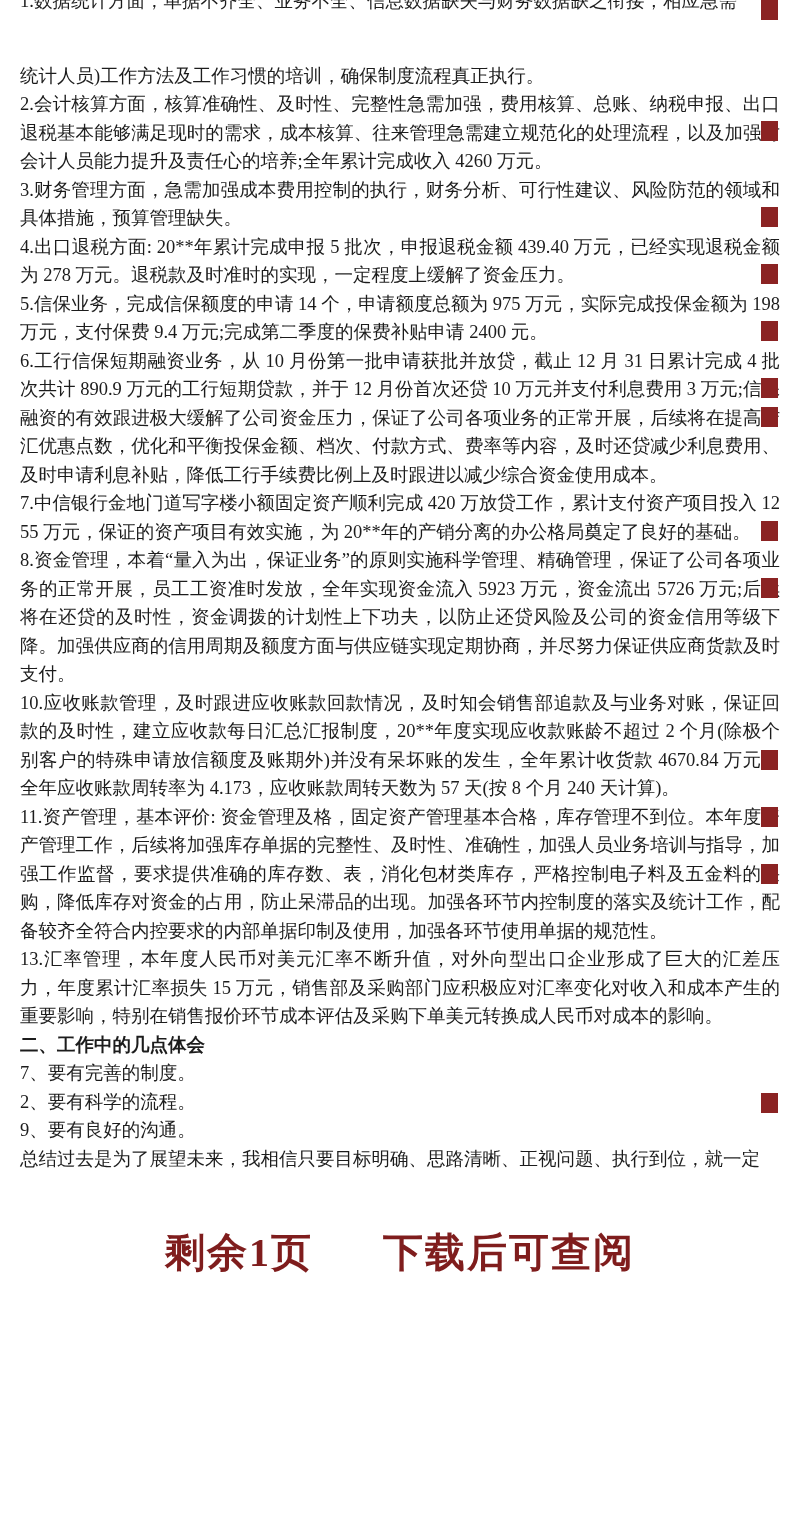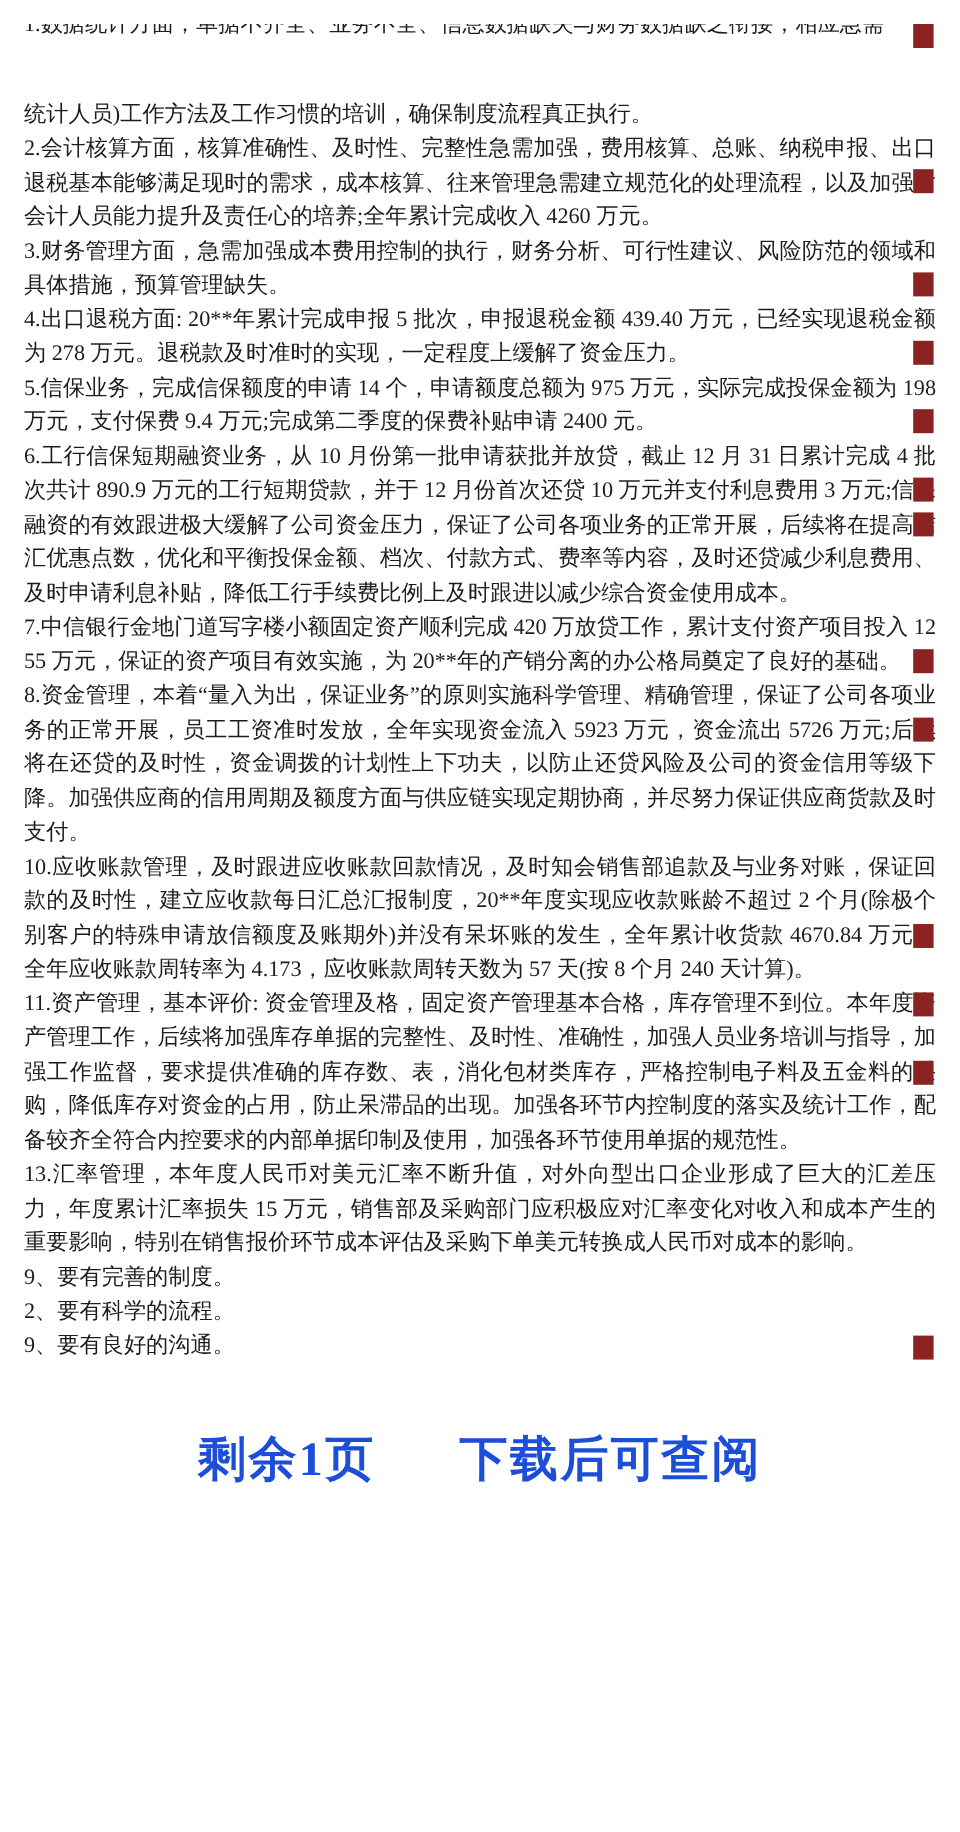--- a/index.html
+++ b/index.html
@@ -8,21 +8,20 @@
     background: #ffffff;
     font-family: "Liberation Serif", "DejaVu Serif", serif;
     color: #1c1c1c;
     overflow: hidden;
   }
   .page {
     position: relative;
     width: 800px; height: 1330px;
     overflow: hidden;
     background: #ffffff;
-    margin-top: 20px;
   }
   .content { padding: 0 20px; }
   p.doc {
     margin: 0;
     font-size: 18.5px;
     line-height: 28.5px;
     text-align: justify;
     word-break: break-all;
   }
   p.clipped   { margin-top: -13px; }   
@@ -52,36 +51,38 @@
       <p class="doc normal">2.会计核算方面，核算准确性、及时性、完整性急需加强，费用核算、总账、纳税申报、出口退税基本能够满足现时的需求，成本核算、往来管理急需建立规范化的处理流程，以及加强对会计人员能力提升及责任心的培养;全年累计完成收入 4260 万元。</p>
       <p class="doc normal">3.财务管理方面，急需加强成本费用控制的执行，财务分析、可行性建议、风险防范的领域和具体措施，预算管理缺失。</p>
       <p class="doc normal">4.出口退税方面: 20**年累计完成申报 5 批次，申报退税金额 439.40 万元，已经实现退税金额为 278 万元。退税款及时准时的实现，一定程度上缓解了资金压力。</p>
       <p class="doc normal">5.信保业务，完成信保额度的申请 14 个，申请额度总额为 975 万元，实际完成投保金额为 198 万元，支付保费 9.4 万元;完成第二季度的保费补贴申请 2400 元。</p>
       <p class="doc normal">6.工行信保短期融资业务，从 10 月份第一批申请获批并放贷，截止 12 月 31 日累计完成 4 批次共计 890.9 万元的工行短期贷款，并于 12 月份首次还贷 10 万元并支付利息费用 3 万元;信保融资的有效跟进极大缓解了公司资金压力，保证了公司各项业务的正常开展，后续将在提高结汇优惠点数，优化和平衡投保金额、档次、付款方式、费率等内容，及时还贷减少利息费用、及时申请利息补贴，降低工行手续费比例上及时跟进以减少综合资金使用成本。</p>
       <p class="doc normal">7.中信银行金地门道写字楼小额固定资产顺利完成 420 万放贷工作，累计支付资产项目投入 1255 万元，保证的资产项目有效实施，为 20**年的产销分离的办公格局奠定了良好的基础。</p>
       <p class="doc normal">8.资金管理，本着“量入为出，保证业务”的原则实施科学管理、精确管理，保证了公司各项业务的正常开展，员工工资准时发放，全年实现资金流入 5923 万元，资金流出 5726 万元;后续将在还贷的及时性，资金调拨的计划性上下功夫，以防止还贷风险及公司的资金信用等级下降。加强供应商的信用周期及额度方面与供应链实现定期协商，并尽努力保证供应商货款及时支付。</p>
       <p class="doc normal">10.应收账款管理，及时跟进应收账款回款情况，及时知会销售部追款及与业务对账，保证回款的及时性，建立应收款每日汇总汇报制度，20**年度实现应收款账龄不超过 2 个月(除极个别客户的特殊申请放信额度及账期外)并没有呆坏账的发生，全年累计收货款 4670.84 万元，全年应收账款周转率为 4.173，应收账款周转天数为 57 天(按 8 个月 240 天计算)。</p>
       <p class="doc normal">11.资产管理，基本评价: 资金管理及格，固定资产管理基本合格，库存管理不到位。本年度资产管理工作，后续将加强库存单据的完整性、及时性、准确性，加强人员业务培训与指导，加强工作监督，要求提供准确的库存数、表，消化包材类库存，严格控制电子料及五金料的采购，降低库存对资金的占用，防止呆滞品的出现。加强各环节内控制度的落实及统计工作，配备较齐全符合内控要求的内部单据印制及使用，加强各环节使用单据的规范性。</p>
       <p class="doc normal">13.汇率管理，本年度人民币对美元汇率不断升值，对外向型出口企业形成了巨大的汇差压力，年度累计汇率损失 15 万元，销售部及采购部门应积极应对汇率变化对收入和成本产生的重要影响，特别在销售报价环节成本评估及采购下单美元转换成人民币对成本的影响。</p>
-      <p class="doc normal">9、要有完善的制度。</p>
+      <p class="doc heading">二、工作中的几点体会</p>
+      <p class="doc normal">7、要有完善的制度。</p>
       <p class="doc normal">2、要有科学的流程。</p>
       <p class="doc normal">9、要有良好的沟通。</p>
+      <p class="doc normal">总结过去是为了展望未来，我相信只要目标明确、思路清晰、正视问题、执行到位，就一定</p>
     </div>
   <div>
       <div class="redaction" style="top: 0px; background: rgb(139, 35, 35);"></div>
       <div class="redaction" style="top: 121px; background: rgb(139, 35, 35);"></div>
       <div class="redaction" style="top: 207px; background: rgb(139, 35, 35);"></div>
       <div class="redaction" style="top: 264px; background: rgb(139, 35, 35);"></div>
       <div class="redaction" style="top: 321px; background: rgb(139, 35, 35);"></div>
       <div class="redaction" style="top: 378px; background: rgb(139, 35, 35);"></div>
       <div class="redaction" style="top: 407px; background: rgb(139, 35, 35);"></div>
       <div class="redaction" style="top: 521px; background: rgb(139, 35, 35);"></div>
       <div class="redaction" style="top: 578px; background: rgb(139, 35, 35);"></div>
       <div class="redaction" style="top: 750px; background: rgb(139, 35, 35);"></div>
       <div class="redaction" style="top: 807px; background: rgb(139, 35, 35);"></div>
       <div class="redaction" style="top: 864px; background: rgb(139, 35, 35);"></div>
       <div class="redaction" style="top: 1093px; background: rgb(139, 35, 35);"></div>
     </div>
-  <div class="footer" style="color: #1d4ed8;">
+  <div class="footer" style="color: #7f1d1d;">
     <span>剩余1页</span>
     <span>下载后可查阅</span>
   </div>
 </div>
 
 </body></html>

